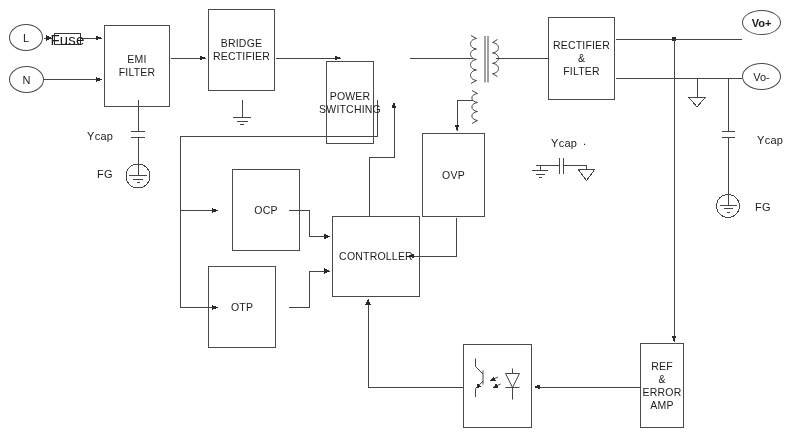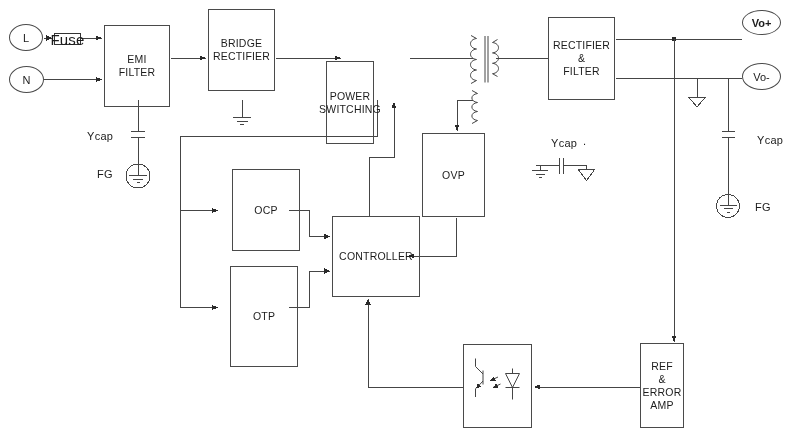--- a/index.html
+++ b/index.html
@@ -169,21 +169,21 @@
     <span>RECTIFIER
 &amp;
 FILTER</span>
   </div>
   <div class="block" style="left:422px;top:133px;width:63px;height:84px;">
     <span>OVP</span>
   </div>
   <div class="block" style="left:232px;top:169px;width:68px;height:82px;">
     <span>OCP</span>
   </div>
-  <div class="block" style="left:230px;top:266px;width:68px;height:101px;">
+  <div class="block" style="left:208px;top:266px;width:68px;height:82px;">
     <span>OTP</span>
   </div>
   <div class="block" style="left:332px;top:216px;width:88px;height:81px;">
     <span>CONTROLLER</span>
   </div>
   <div class="block" style="left:463px;top:344px;width:69px;height:84px;"></div>
   <div class="block" style="left:640px;top:343px;width:44px;height:85px;">
     <span>REF
 &amp;
 ERROR AMP</span>

